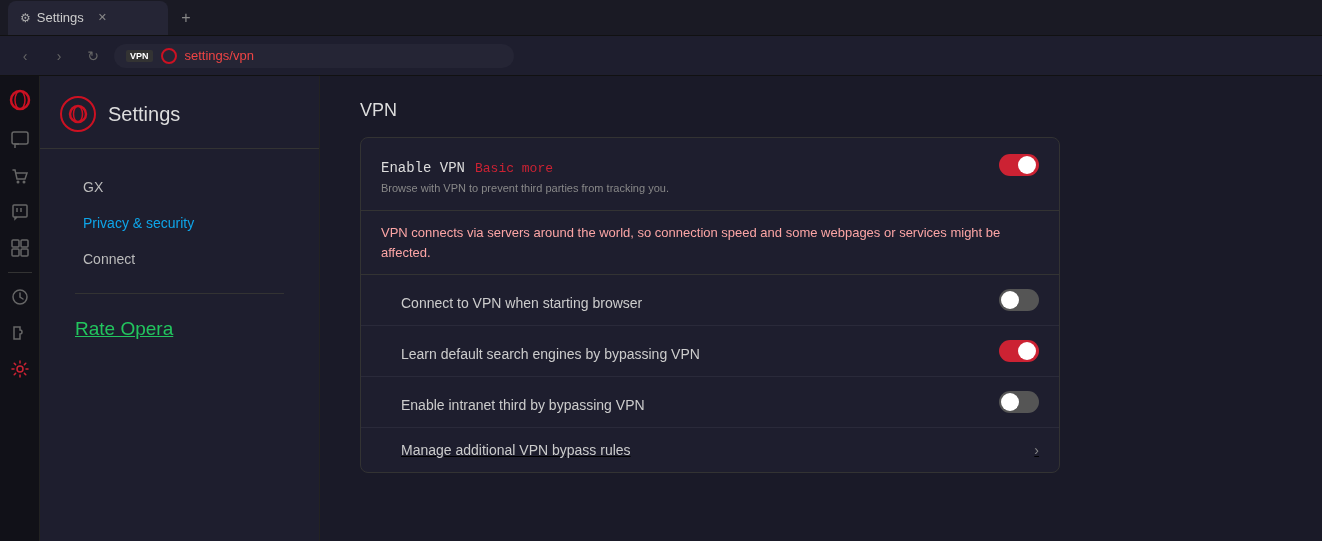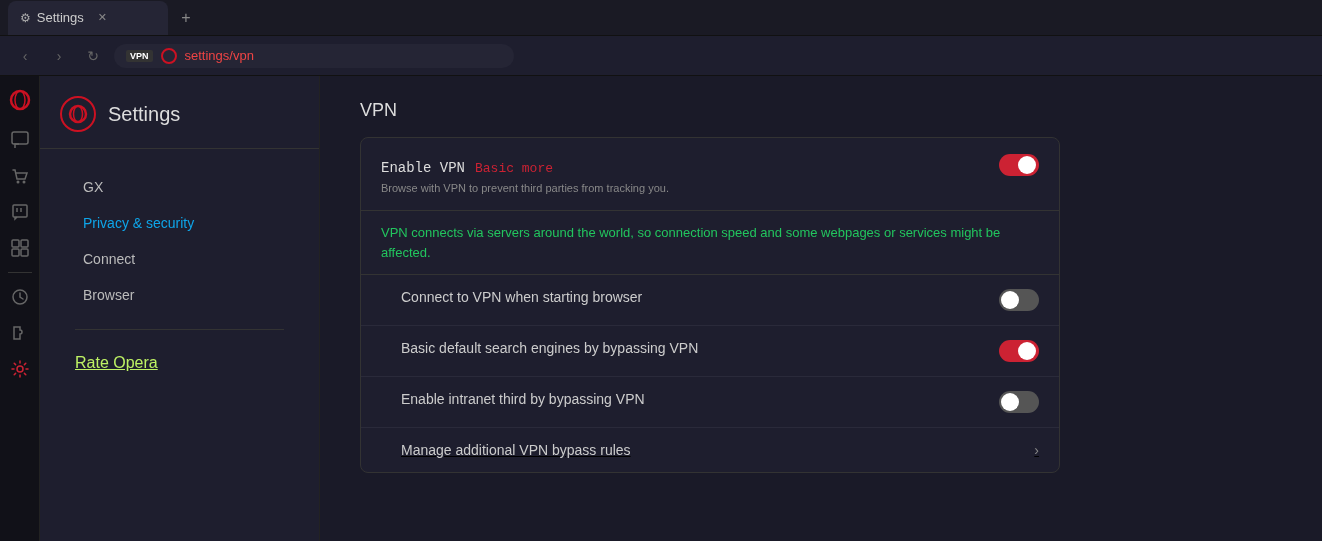--- a/index.html
+++ b/index.html
@@ -194,22 +194,22 @@
       margin: 0 8px;
     }
     .settings-nav-item.active-item { color: #0ea5e9; font-weight: 400; }
     .settings-nav-divider {
       height: 1px;
       background: #333;
       margin: 16px 24px;
     }
     .settings-nav-link {
       padding: 8px 24px;
-      color: #bef264;
-      font-size: 16px;
+      color: #22c55e;
+      font-size: 19px;
       cursor: pointer;
       text-decoration: underline;
     }
 
     
     .main-content {
       flex: 1;
       background: #1a1a28;
       padding: 24px 40px;
       overflow-y: auto;
@@ -252,21 +252,21 @@
       font-size: 13px;
       text-decoration: none;
       cursor: pointer;
     }
     .vpn-description {
       font-size: 11px;
       color: #888;
     }
     .vpn-warning {
       padding: 12px 20px;
-      color: #22c55e;
+      color: #fca5a5;
       font-size: 13px;
       line-height: 1.5;
       border-bottom: 1px solid #333;
     }
 
     
     .toggle {
       width: 40px;
       height: 22px;
       border-radius: 11px;
@@ -284,21 +284,21 @@
       position: absolute;
       top: 2px;
       transition: left 0.2s;
     }
     .toggle.on .toggle-knob { left: 19px; }
     .toggle.off .toggle-knob { left: 2px; }
 
     
     .vpn-option-row {
       display: flex;
-      align-items: flex-start;
+      align-items: flex-end;
       justify-content: space-between;
       padding: 14px 20px 14px 40px;
       border-bottom: 1px solid #2a2a3a;
     }
     .vpn-option-row:last-child { border-bottom: none; text-decoration: underline; }
     .vpn-option-label {
       font-size: 14px;
       color: #ccc;
     }
     .chevron-right {
@@ -396,21 +396,20 @@
           <circle cx="11" cy="11" r="8" fill="none" stroke="#cc1122" stroke-width="2.5"></circle>
           <ellipse cx="11" cy="11" rx="4.5" ry="8" fill="none" stroke="#cc1122" stroke-width="1.5"></ellipse>
         </svg>
       </div>
       <span class="settings-title">Settings</span>
     </div>
     <div class="settings-nav">
       <div class="settings-nav-item">GX</div>
       <div class="settings-nav-item active-item">Privacy &amp; security</div>
       <div class="settings-nav-item">Connect</div>
-      <div class="settings-nav-item">Browser</div>
       <div class="settings-nav-divider"></div>
       <div class="settings-nav-link">Rate Opera</div>
     </div>
   </div>
 
   <div class="main-content">
     <div class="section-title">VPN</div>
 
     <div class="vpn-card">
 
@@ -430,21 +429,21 @@
       <div class="vpn-warning">VPN connects via servers around the world, so connection speed and some webpages or services might be affected.</div>
 
       <div class="vpn-option-row">
         <span class="vpn-option-label">Connect to VPN when starting browser</span>
         <div class="toggle off">
           <div class="toggle-knob"></div>
         </div>
       </div>
 
       <div class="vpn-option-row">
-        <span class="vpn-option-label">Basic default search engines by bypassing VPN</span>
+        <span class="vpn-option-label">Learn default search engines by bypassing VPN</span>
         <div class="toggle on">
           <div class="toggle-knob"></div>
         </div>
       </div>
 
       <div class="vpn-option-row">
         <span class="vpn-option-label">Enable intranet third by bypassing VPN</span>
         <div class="toggle off">
           <div class="toggle-knob"></div>
         </div>

